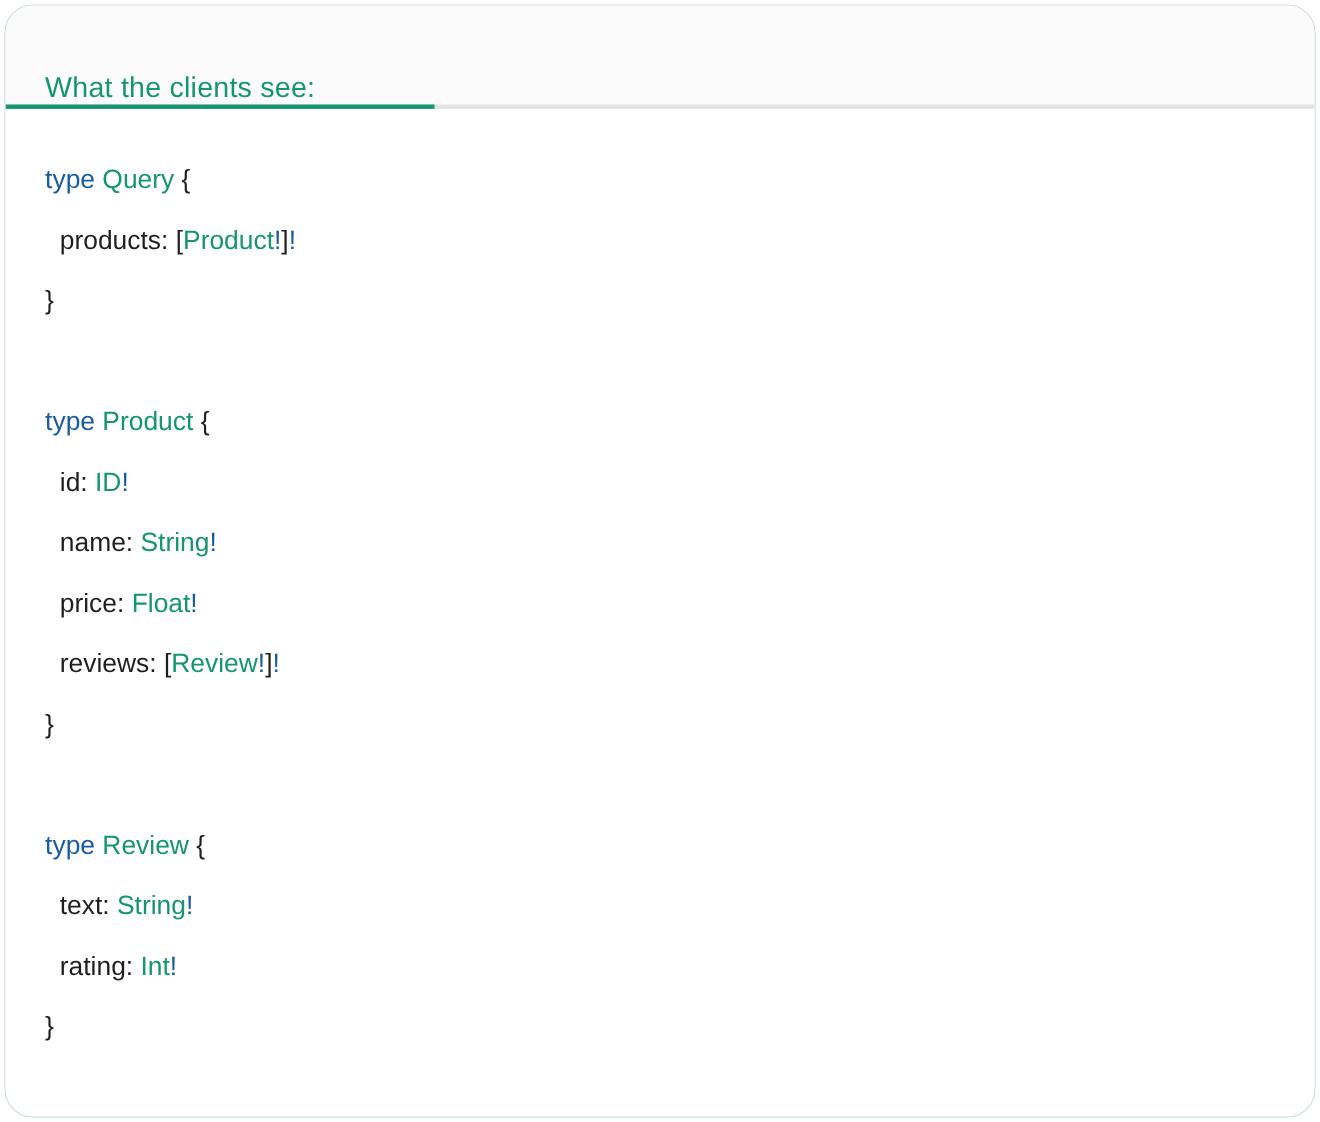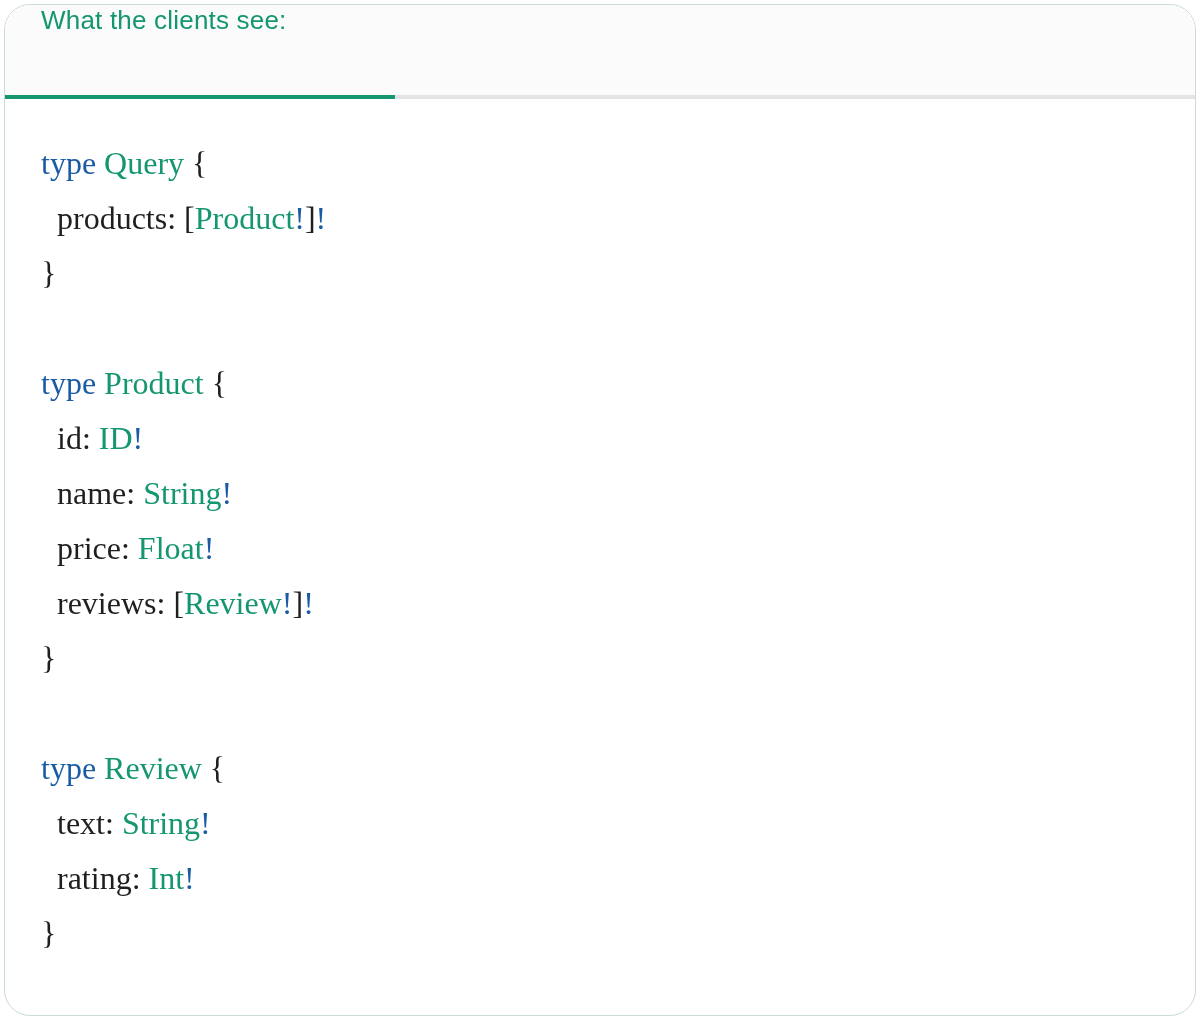--- a/index.html
+++ b/index.html
@@ -31,43 +31,43 @@
     height: 94px;
     background: var(--tab_bg);
     border-bottom: 4px solid var(--divider);
     display: flex;
   }
   .tab {
     position: relative;
     width: 390px;
     height: 100%;
     display: flex;
-    align-items: flex-start;
+    align-items: flex-end;
     padding-left: 36px;
     cursor: pointer;
   }
   .tab-label {
     color: var(--teal);
     font-size: 26px;
     font-weight: 500;
     letter-spacing: 0.2px;
   }
   .tab-indicator {
     position: absolute;
     left: 0;
     bottom: -4px;
     width: 100%;
     height: 4px;
     background: var(--teal);
   }
   .code {
     background: var(--code_bg);
     padding: 37px 30px 30px 36px;
-    font-family: Liberation Serif, serif;
-    font-size: 32px;
+    font-family: Liberation Sans, sans-serif;
+    font-size: 24px;
     line-height: 55px;
     white-space: pre;
     color: var(--dark);
   }
   .line { height: 55px; }
   .tok-keyword { color: var(--blue); }
   .tok-type    { color: var(--teal); }
   .tok-bang    { color: var(--blue); }
   .tok-plain   { color: var(--dark); }
 </style>

